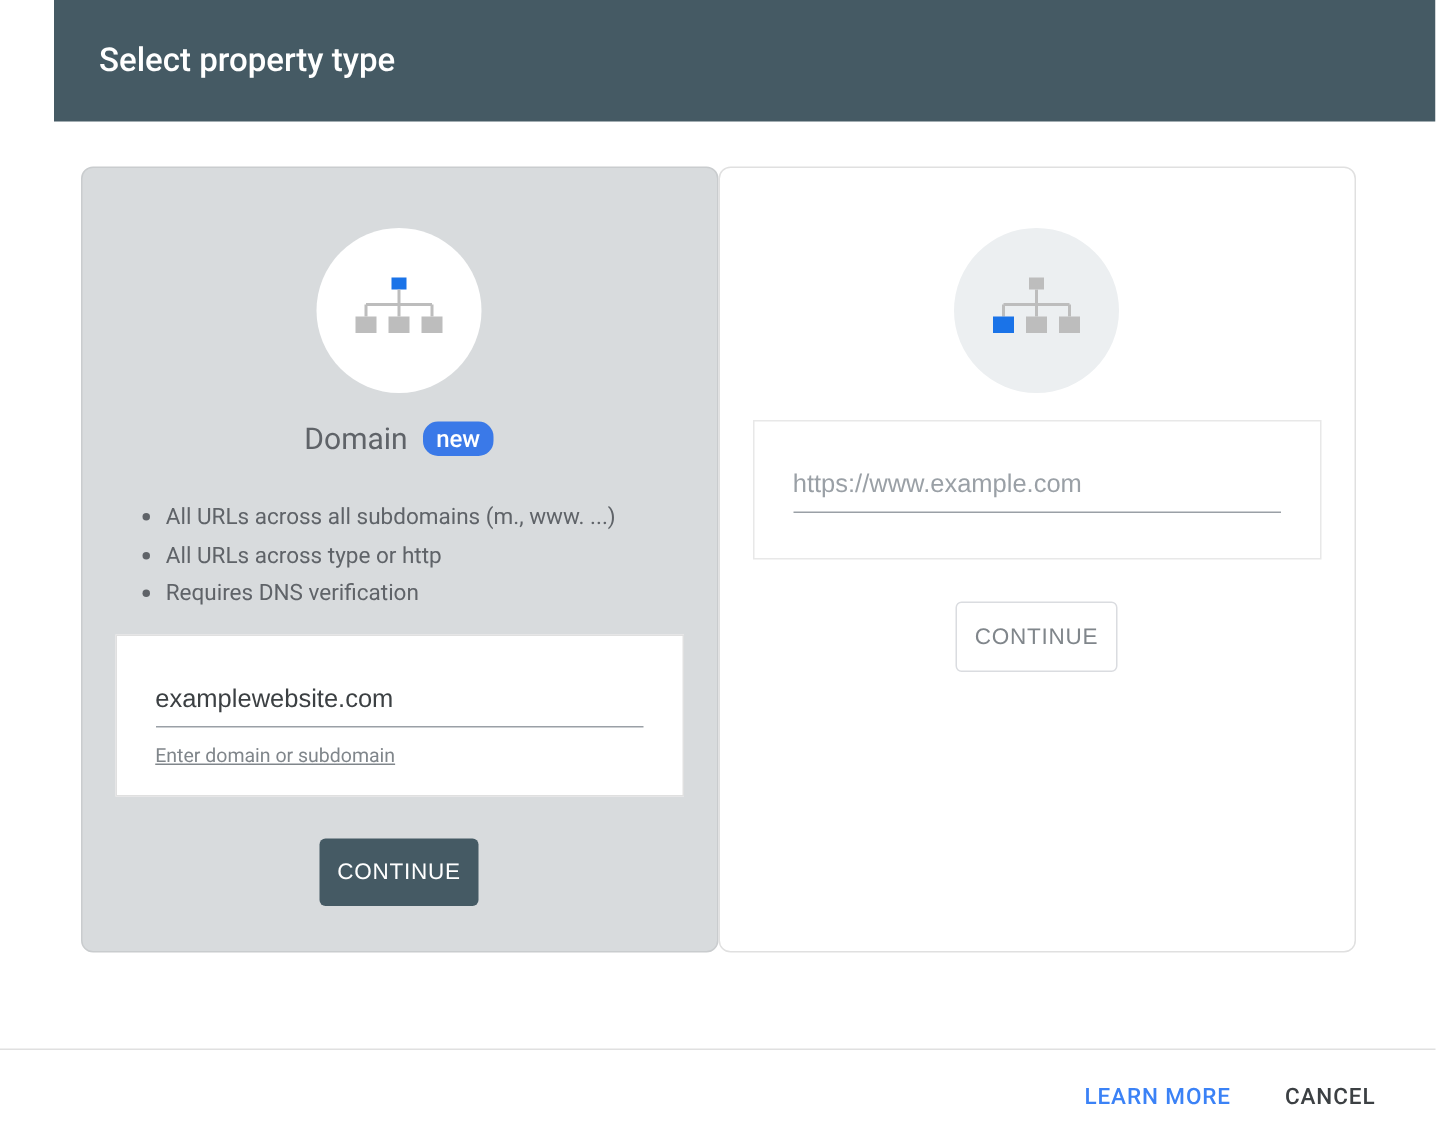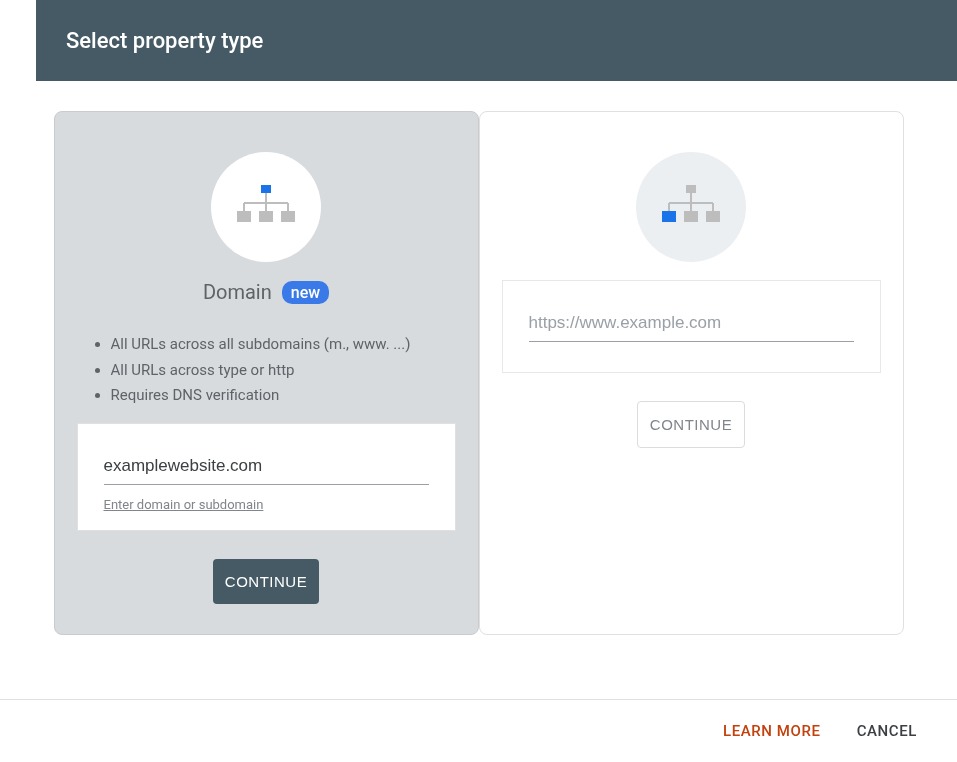--- a/index.html
+++ b/index.html
@@ -146,21 +146,21 @@
       bottom: 0;
       left: 0;
       right: 0;
     }
     .footer-link {
       font-size: 15px;
       font-weight: 500;
       letter-spacing: 0.6px;
       cursor: pointer;
     }
-    .learn-more { color: #c2410c; margin-left: 28px; }
+    .learn-more { color: #3b82f6; margin-left: 28px; }
     .cancel { color: #3c4043; }
   </style>
 </head>
 <body>
 
 <div class="header">
   <span>Select property type</span>
 </div>
 
 <div class="content">

